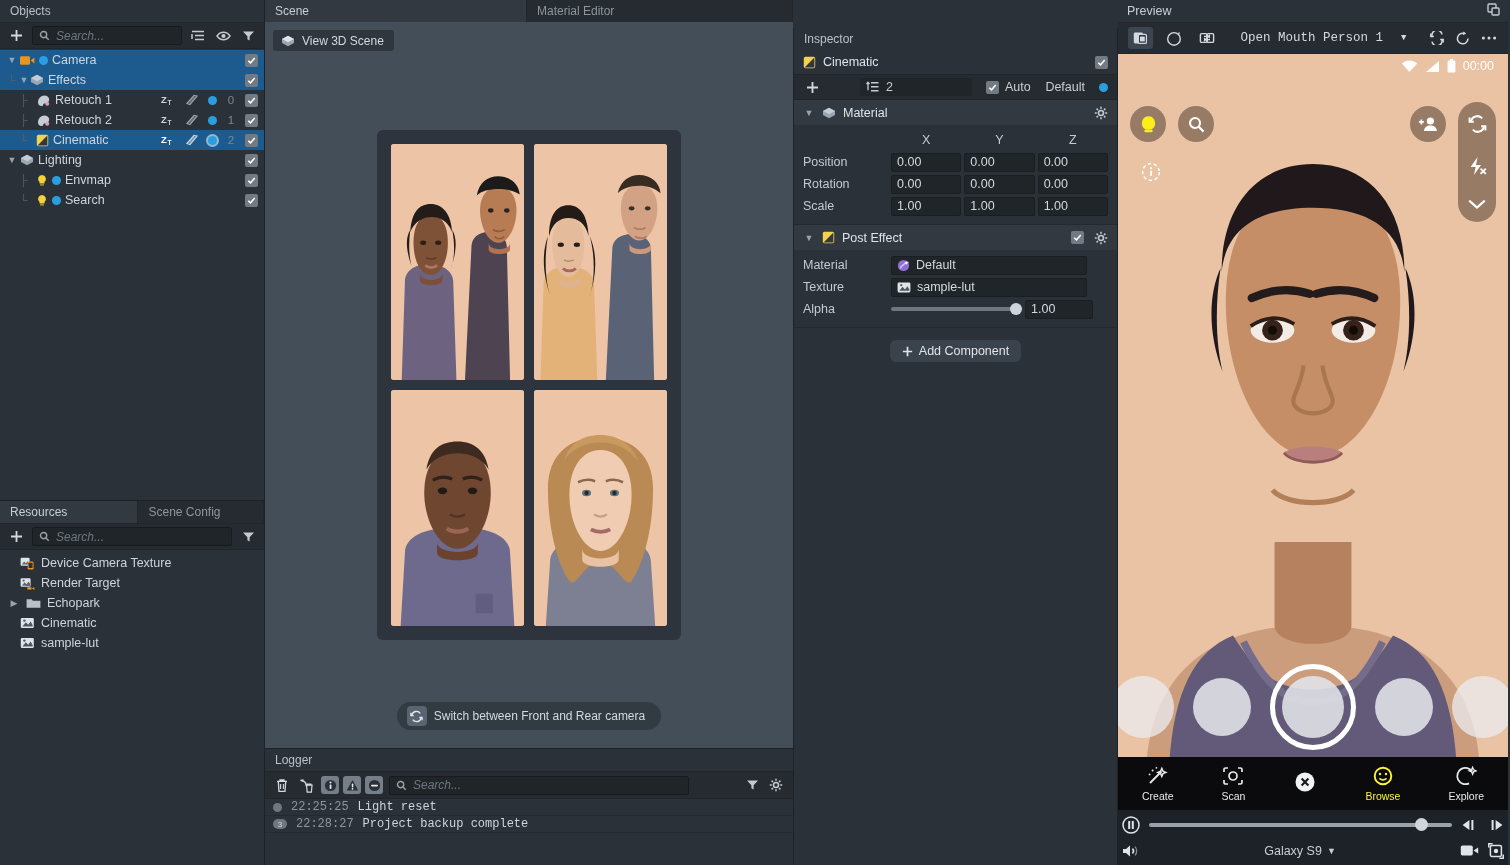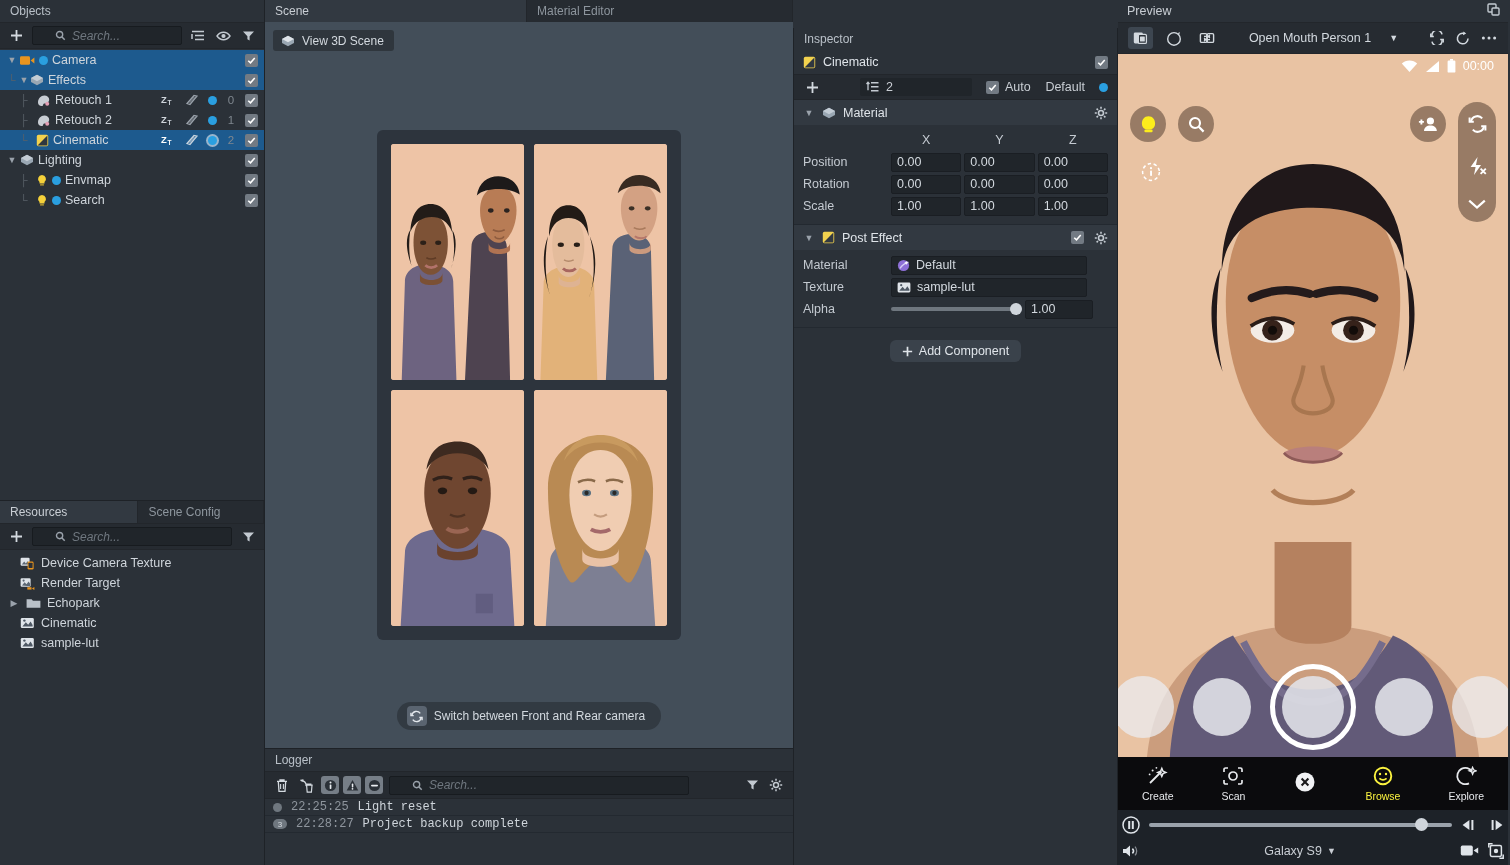--- a/index.html
+++ b/index.html
@@ -26,21 +26,21 @@
   }
   .tab.active{ color:#c9ced4; background:#323941; }
   .toolbar{
     height:27px; display:flex; align-items:center; gap:7px;
     padding:0 7px; background:#262b31;
     border-top:1px solid #22262b; border-bottom:1px solid #22262b;
   }
   .searchbox{
     flex:1; height:19px; display:flex; align-items:center; gap:6px;
     background:#20252a; border:1px solid #171b1f; border-radius:2px;
-    padding:0 22px; color:#7b838c;
+    padding:0 6px; color:#7b838c;
   }
   .searchbox .ph{ font-style:italic; font-size:12px; color:#6f777f; }
   .ic{ display:inline-flex; align-items:center; justify-content:center; }
   .ic svg{ display:block; }
   .btn-ic{ width:18px; height:18px; border-radius:2px; cursor:pointer; }
 
   
   .left{ width:265px; height:865px; background:#2b3138; display:flex; flex-direction:column;
          border-right:1px solid #1e2227; }
   .objects{ height:500px; display:flex; flex-direction:column; }
@@ -136,21 +136,21 @@
 
   
   .prev{ width:390px; height:865px; background:#2b3138; display:flex; flex-direction:column;}
   .prev-head{ height:22px; display:flex; align-items:center; padding:0 9px; position:relative;}
   .prev-tools{ height:32px; display:flex; align-items:center; gap:8px; padding:0 10px; background:#262b31;
                border-top:1px solid #22262b; border-bottom:1px solid #22262b;}
   .sqbtn{ width:25px; height:22px; border-radius:3px; display:inline-flex; align-items:center;
           justify-content:center; cursor:pointer;}
   .sqbtn.on{ background:#3d4650; }
   .prev-title{ flex:1; text-align:center; display:flex; align-items:center; justify-content:center; gap:18px;
-               color:#d3d9df; font-size:12.5px; cursor:pointer;}
+               color:#d3d9df; font-size:12.5px; cursor:pointer;font-family:Liberation Mono, monospace;}
   .device{ flex:1; position:relative; background:#000; overflow:hidden; }
   .statusbar{ position:absolute; top:0; left:0; right:0; height:24px; display:flex; align-items:center;
               justify-content:flex-end; gap:7px; padding-right:14px; color:#fff; font-size:12.5px; z-index:8;}
   .ov{ position:absolute; z-index:7; }
   .circbtn{ width:36px; height:36px; border-radius:50%; background:rgba(120,95,78,.72);
             display:flex; align-items:center; justify-content:center; cursor:pointer; }
   .railbtn{ width:38px; border-radius:19px; background:rgba(120,95,78,.72);
             display:flex; flex-direction:column; align-items:center; gap:22px; padding:12px 0; cursor:pointer;}
   .carousel{ position:absolute; left:0; right:0; bottom:60px; height:86px;
              display:flex; align-items:center; justify-content:center; gap:19px; z-index:7;}

